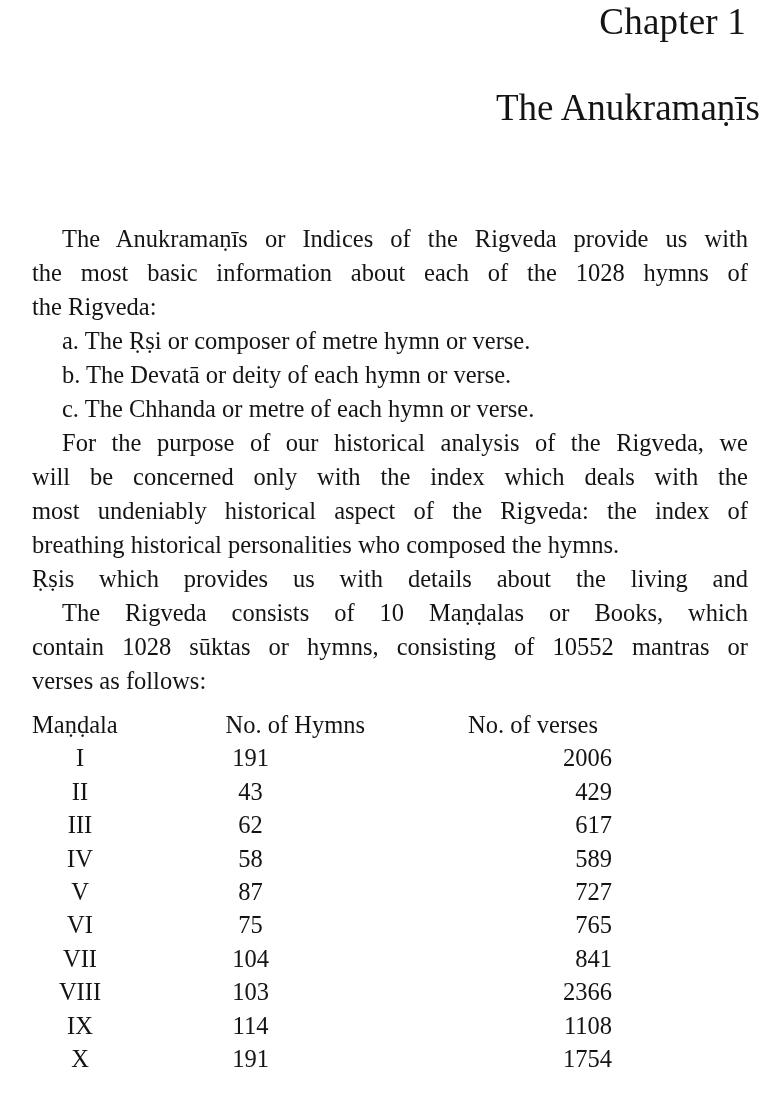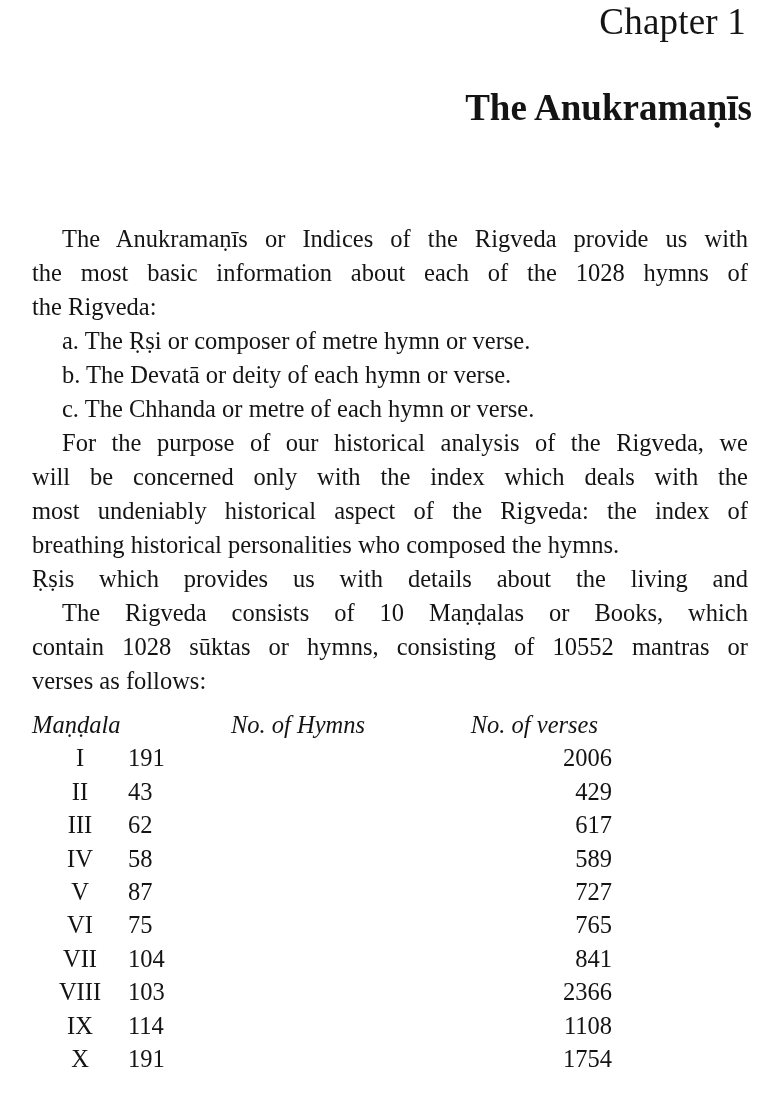--- a/index.html
+++ b/index.html
@@ -18,25 +18,24 @@
   .chapter-num {
     position: absolute;
     right: 34px;
     top: 0px;
     font-size: 37px;
     line-height: 44px;
     letter-spacing: 0.2px;
   }
   .chapter-title {
     position: absolute;
-    right: 28px;
+    right: 20px;
     top: 86px;
     font-size: 37px;
     line-height: 44px;
-    font-weight: bold;
   }
   .body-text {
     position: absolute;
     left: 32px;
     top: 222px;
     width: 716px;
     font-size: 24.5px;
     line-height: 34px;
   }
   .para {
@@ -69,24 +68,23 @@
     width: 600px;
     font-size: 24.5px;
     line-height: 33.5px;
   }
   .trow {
     display: flex;
     height: 33.4px;
     align-items: baseline;
   }
   .th {
-    font-style: italic;
   }
   .col-mandala { width: 96px; text-align: center; }
-  .col-hymns   { width: 245px; text-align: left; padding-right: 0; }
+  .col-hymns   { width: 245px; text-align: center; padding-right: 0; }
   .col-verses  { width: 239px; text-align: right; }
   .trow.header .col-mandala { width: 110px; text-align: left; }
   .trow.header .col-hymns { width: 223px; text-align: right; }
   .trow.header .col-verses { width: 233px; text-align: right; }
   .trow.total .col-mandala { text-align: center; margin-top: 36px; }
 </style>
 </head>
 <body>
 
 <div class="chapter-num">Chapter 1</div>

